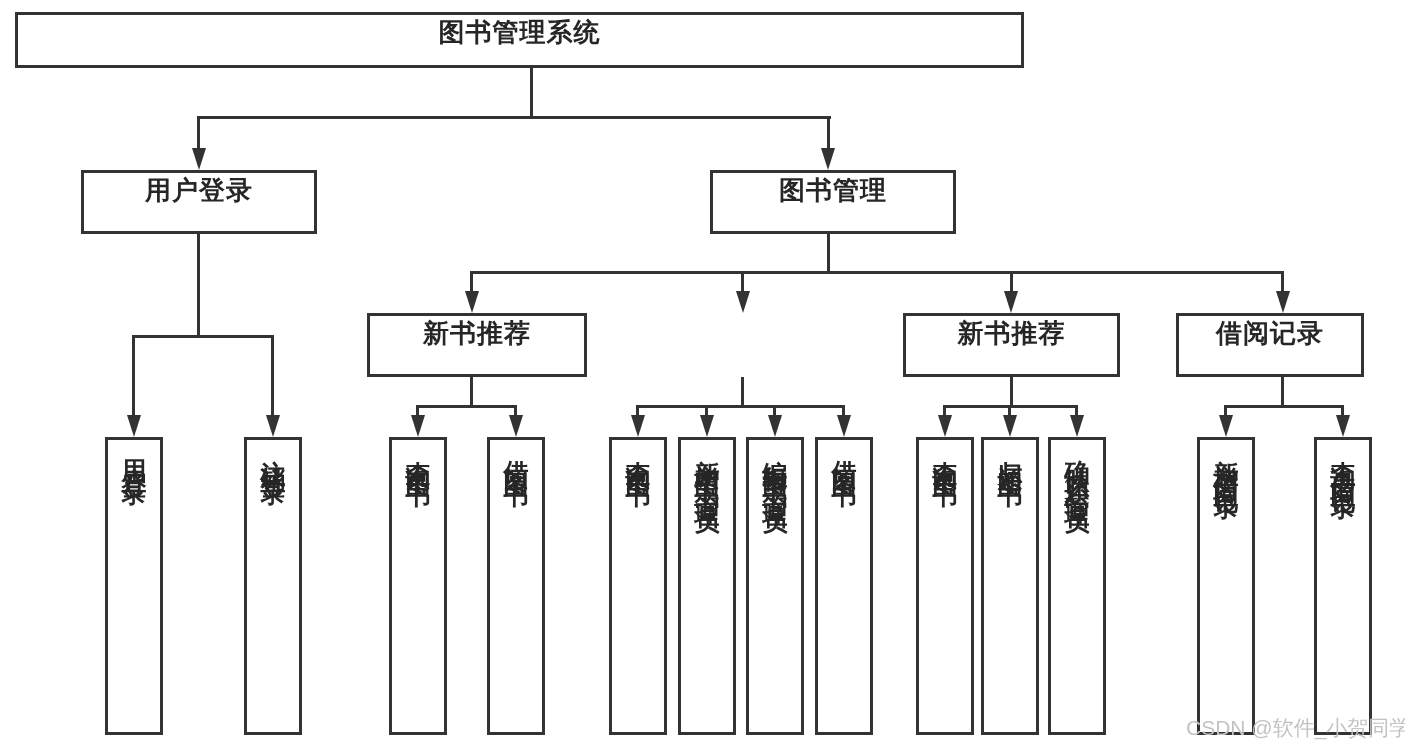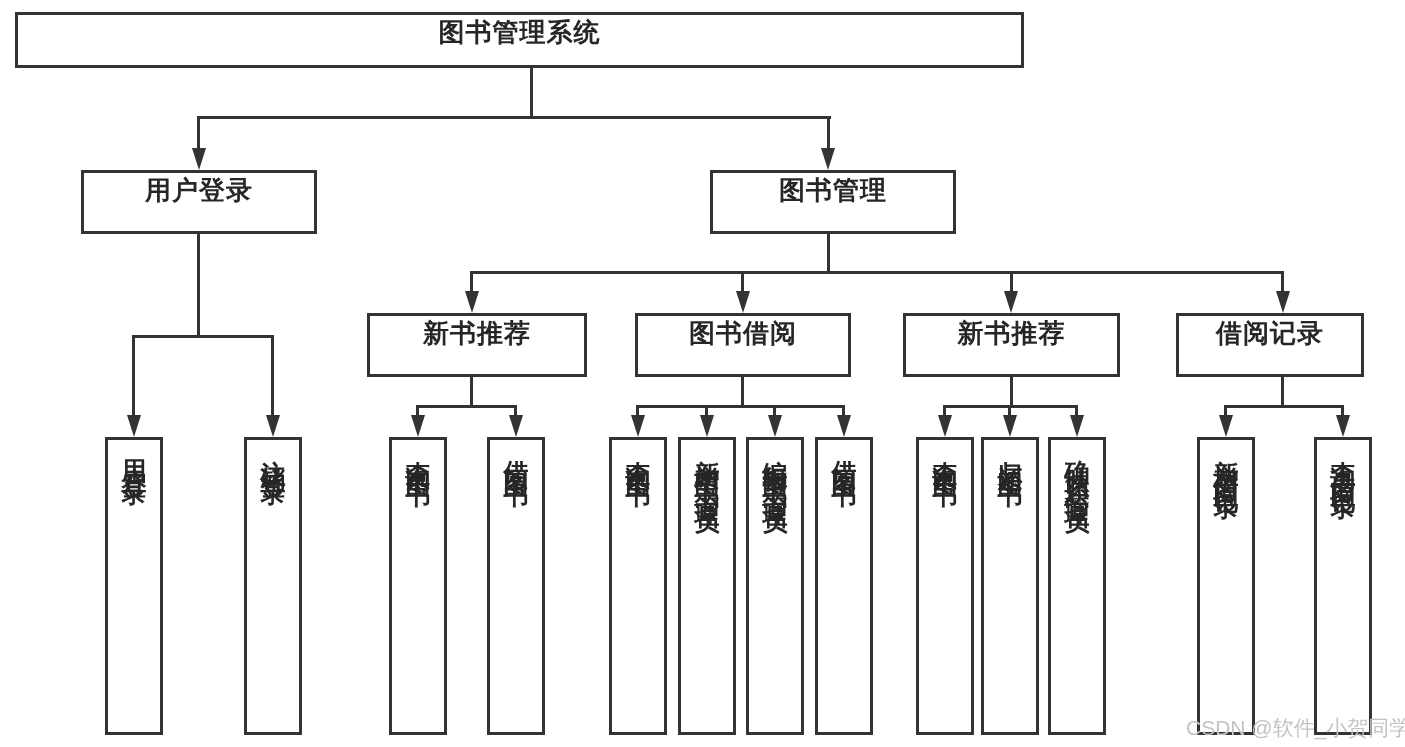--- a/index.html
+++ b/index.html
@@ -119,23 +119,20 @@
   <div class="box h" style="left:81px;top:170px;width:236px;height:64px">
     <span>用户登录</span>
   </div>
   <div class="box h" style="left:710px;top:170px;width:246px;height:64px">
     <span>图书管理</span>
   </div>
 
   <div class="box h" style="left:367px;top:313px;width:220px;height:64px">
     <span>新书推荐</span>
   </div>
-  <div class="box h" style="left:635px;top:313px;width:216px;height:64px">
-    <span>图书借阅</span>
-  </div>
   <div class="box h" style="left:903px;top:313px;width:217px;height:64px">
     <span>新书推荐</span>
   </div>
   <div class="box h" style="left:1176px;top:313px;width:188px;height:64px">
     <span>借阅记录</span>
   </div>
 
   <div class="box v" style="left:105px;top:437px;width:58px;height:298px">
     <span>用户登录</span>
   </div>

